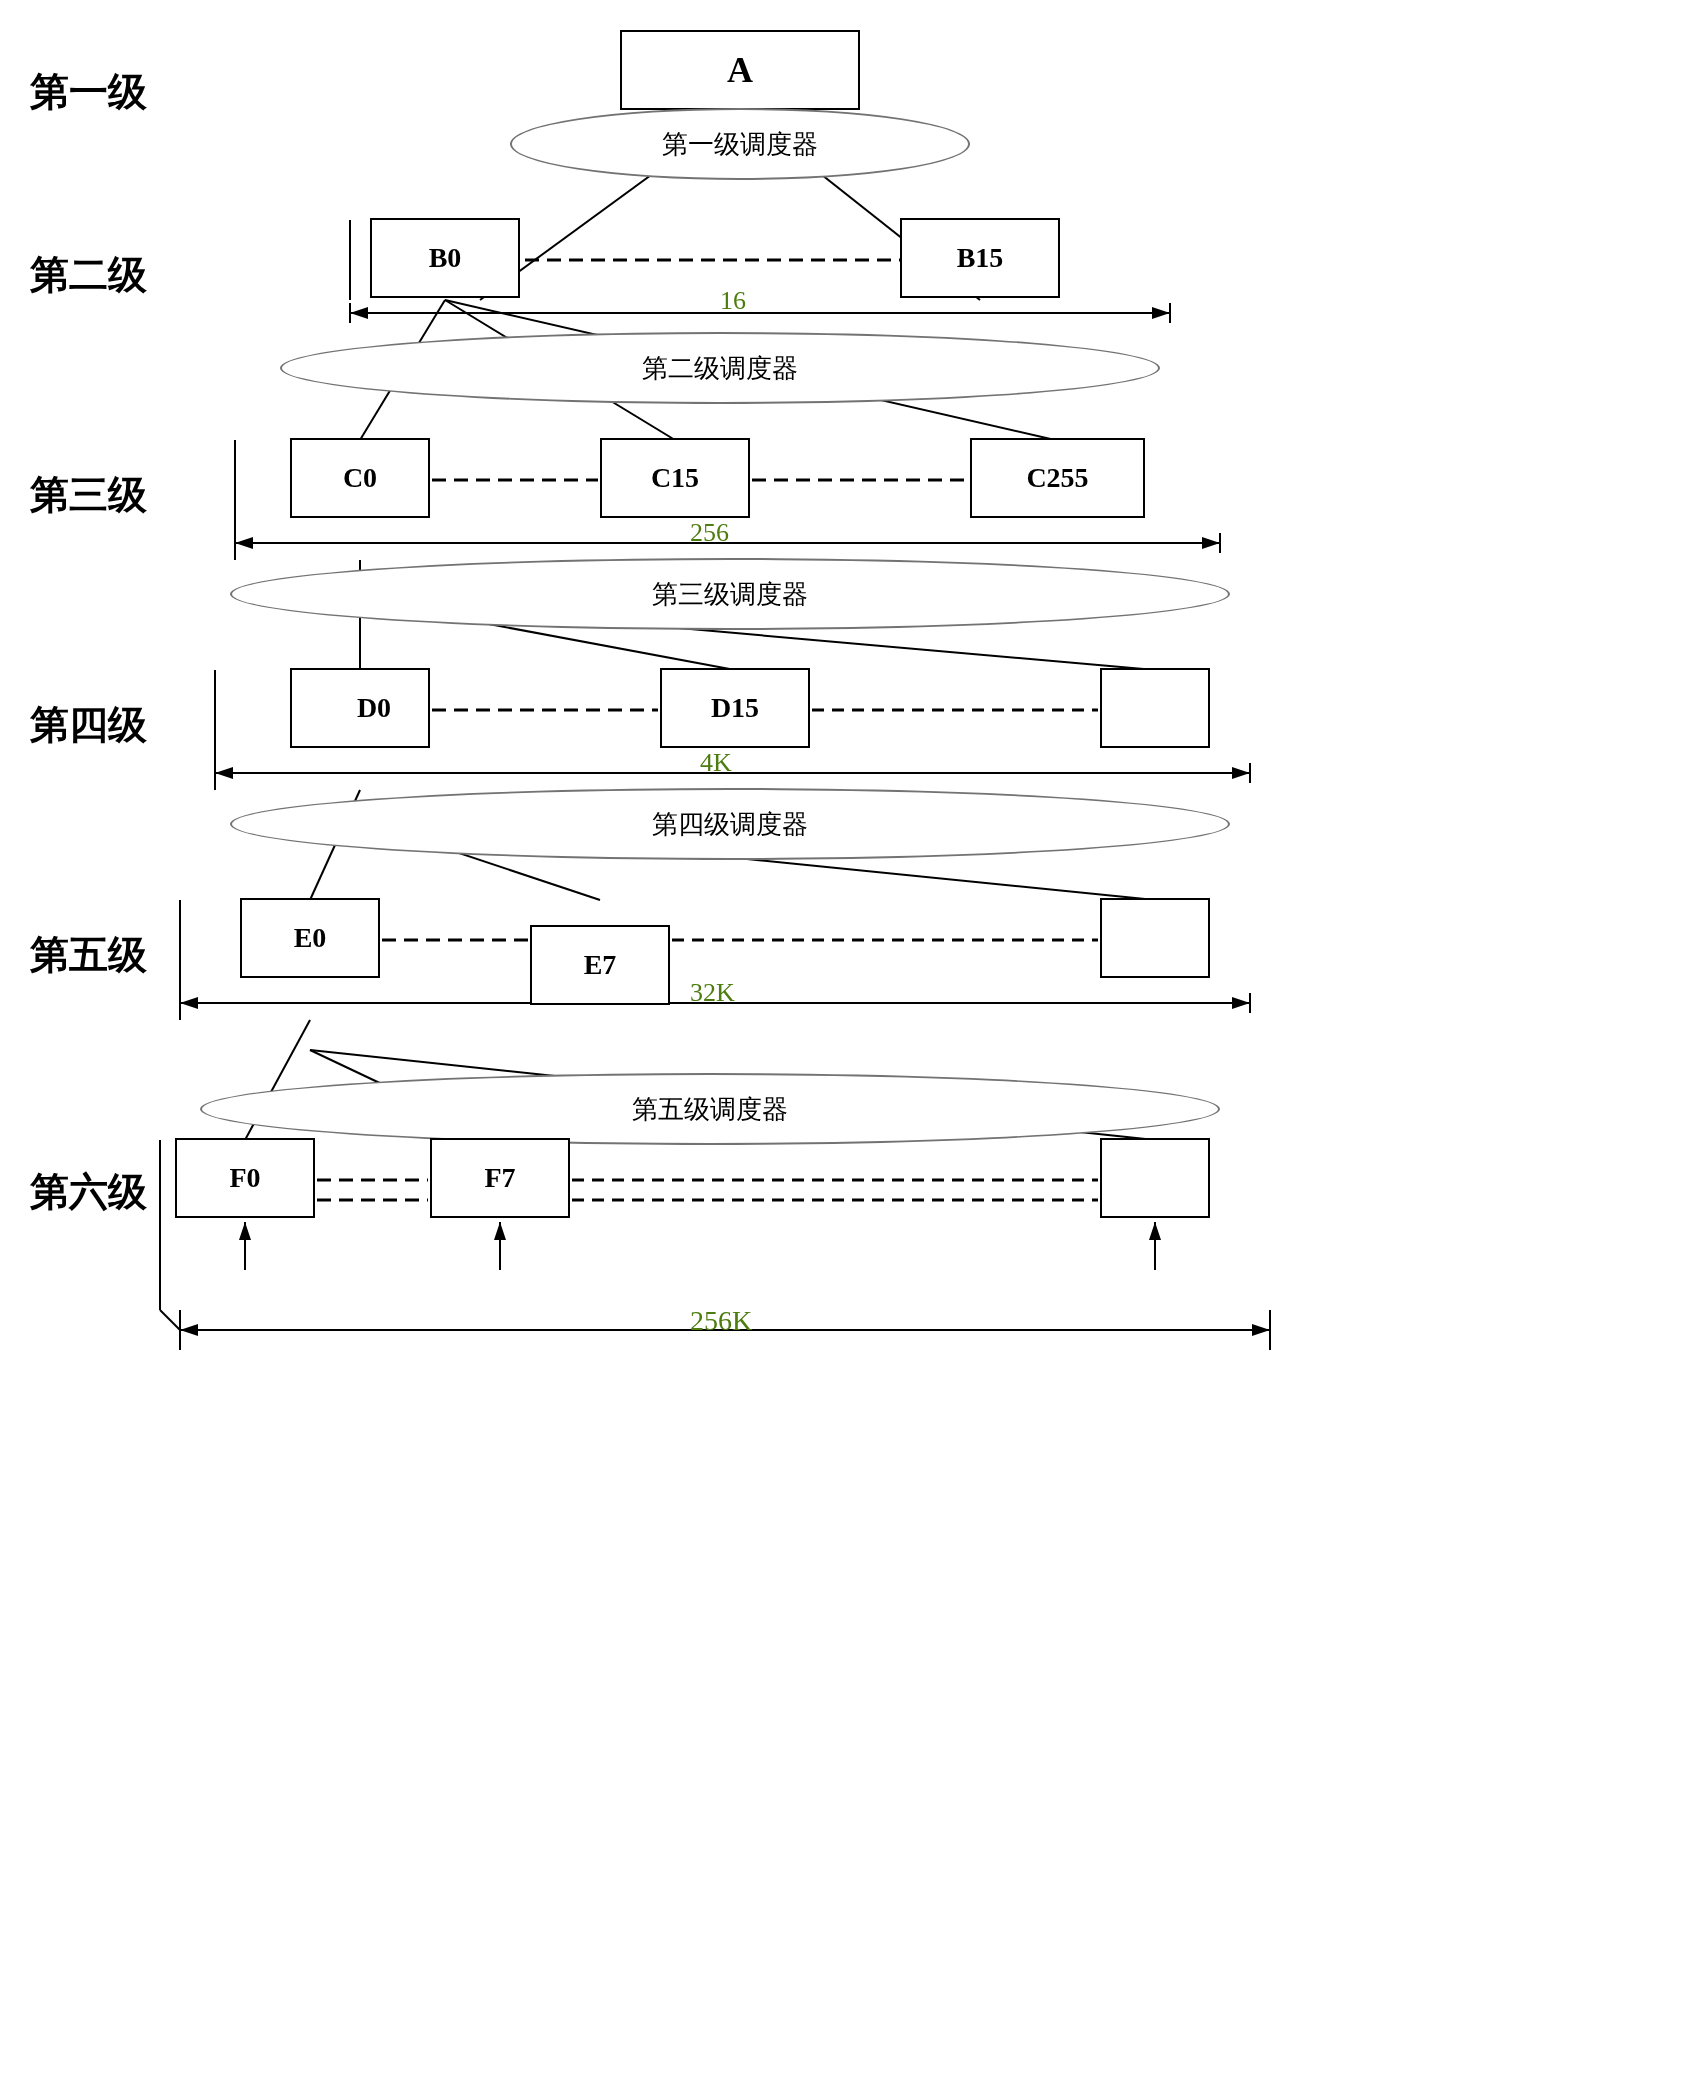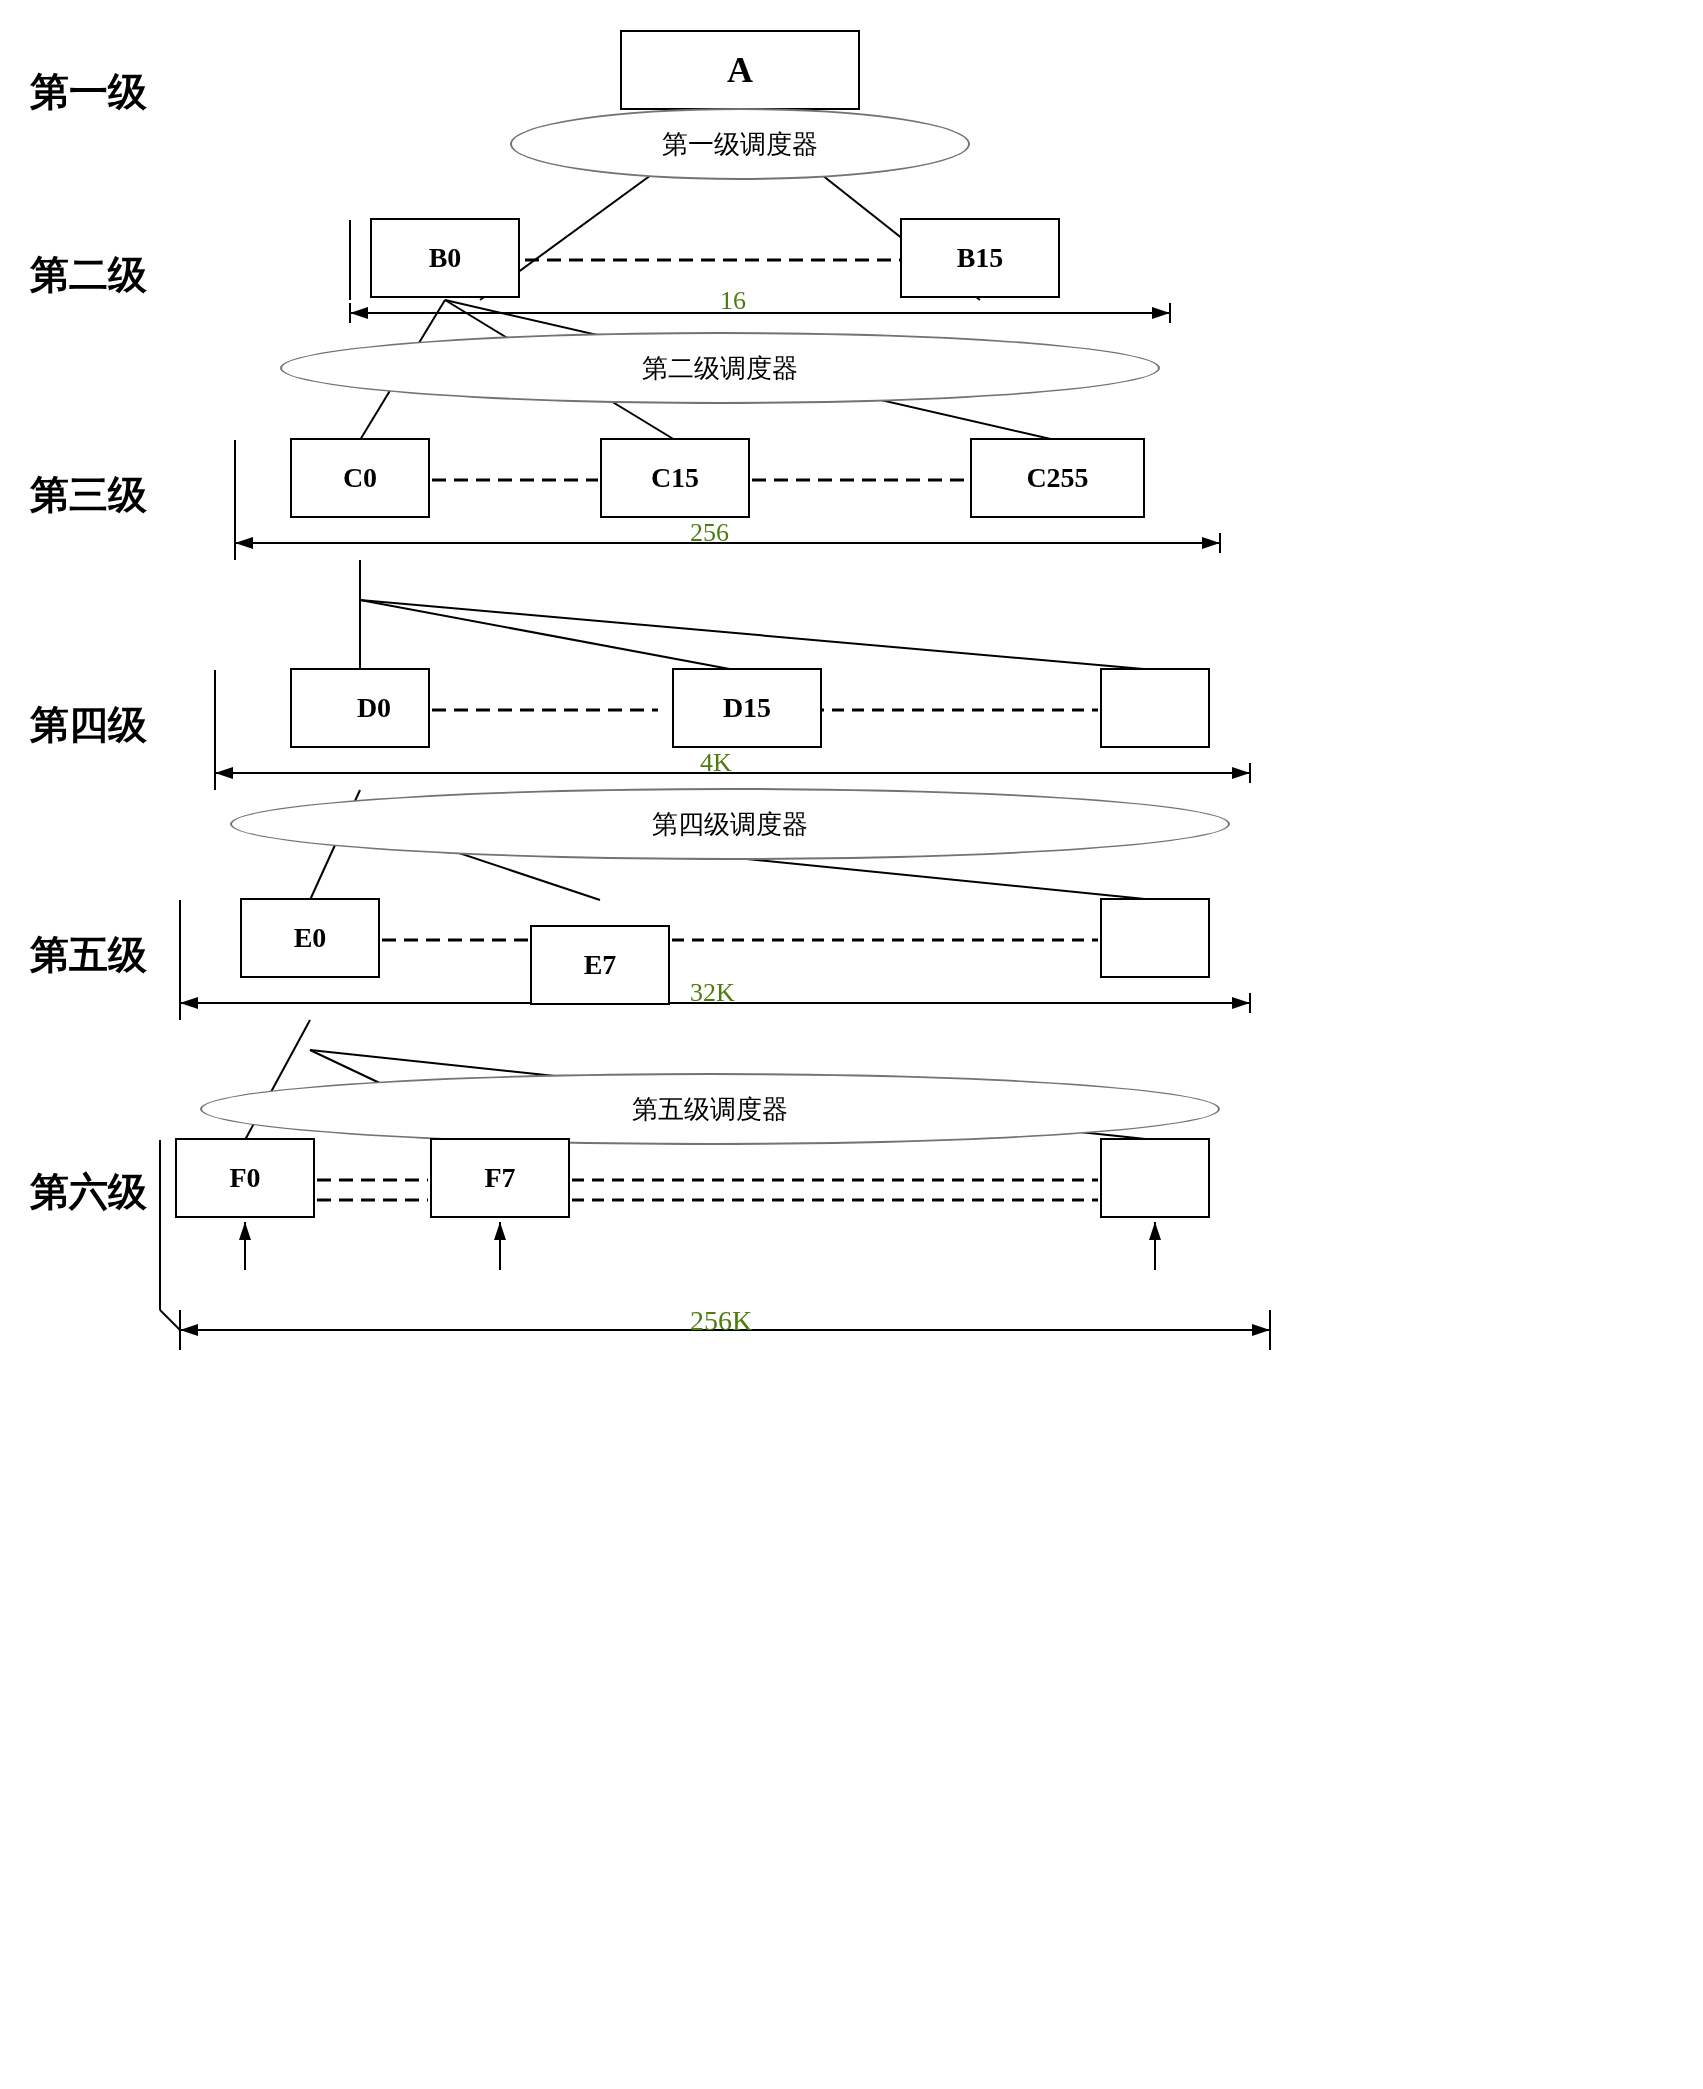--- a/index.html
+++ b/index.html
@@ -185,24 +185,25 @@
   <div class="ellipse" style="left:280px; top:332px; width:880px; height:72px;">第二级调度器</div>
 
   <div class="box" style="left:290px; top:438px; width:140px; height:80px;">C0</div>
 
   <div class="box" style="left:600px; top:438px; width:150px; height:80px;">C15</div>
 
   <div class="box" style="left:970px; top:438px; width:175px; height:80px;">C255</div>
 
   <div class="text-label" style="left:690px; top:518px;">256</div>
 
+  <div class="ellipse" style="left:230px; top:558px; width:1000px; height:72px;">第三级调度器</div>
 
   <div class="box" style="left:290px; top:668px; width:140px; height:80px;padding-left:28px;">D0</div>
 
-  <div class="box" style="left:660px; top:668px; width:150px; height:80px;margin-left:12px;">D15</div>
+  <div class="box" style="left:660px; top:668px; width:150px; height:80px;">D15</div>
 
   <div class="box" style="left:1100px; top:668px; width:110px; height:80px;"></div>
 
   <div class="text-label" style="left:700px; top:748px;">4K</div>
 
   <div class="ellipse" style="left:230px; top:788px; width:1000px; height:72px;">第四级调度器</div>
 
   <div class="box" style="left:240px; top:898px; width:140px; height:80px;">E0</div>
 
   <div class="box" style="left:530px; top:925px; width:140px; height:80px;">E7</div>

